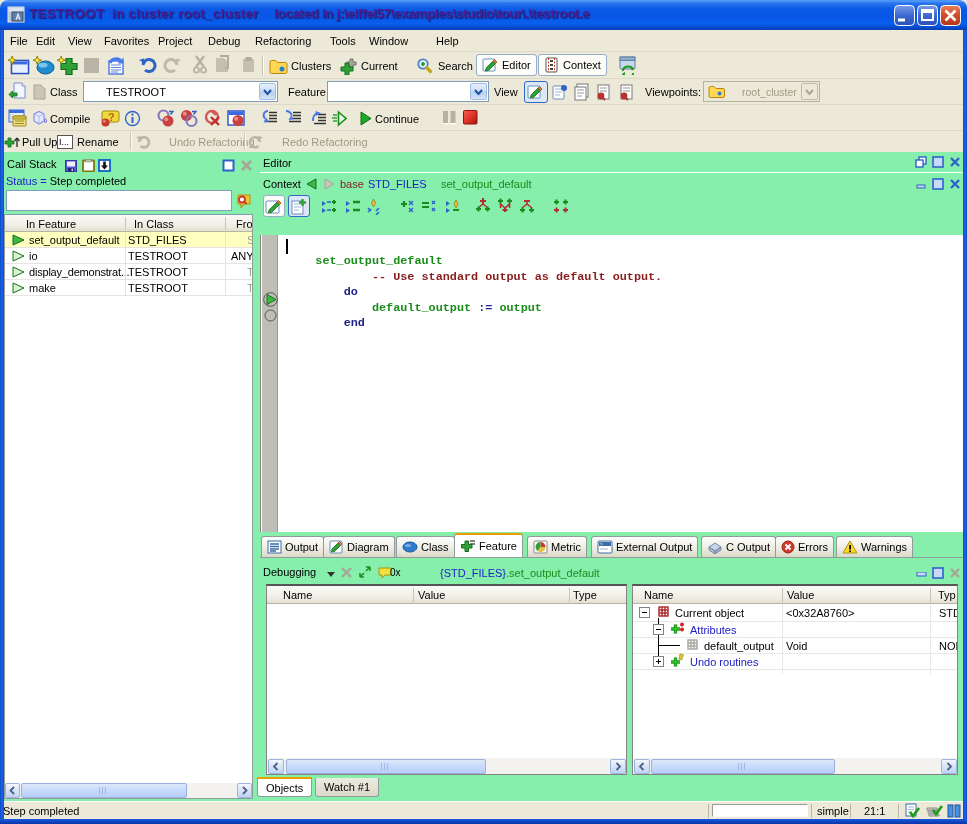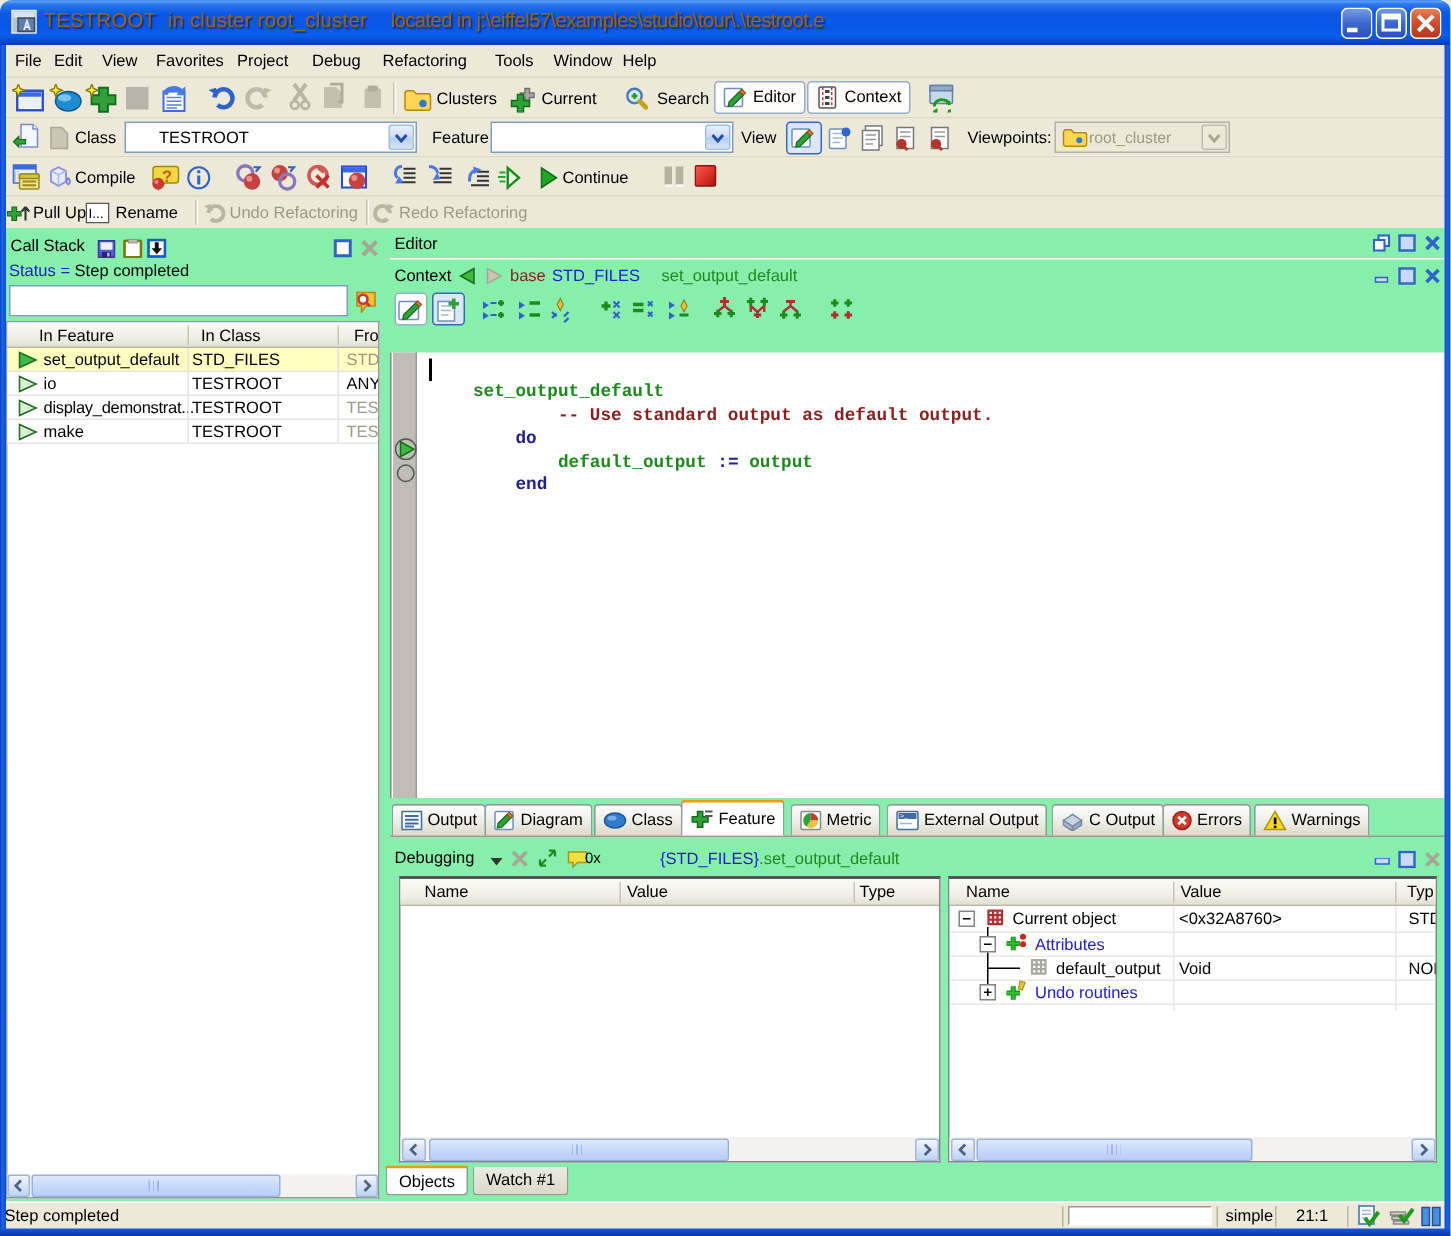--- a/index.html
+++ b/index.html
@@ -8,33 +8,33 @@
   font-family:"Liberation Sans", sans-serif; font-size:11px; color:#000; }
 .abs { position:absolute; }
 
 #frame-l { left:0; top:30px; width:4px; bottom:0; background:linear-gradient(to right,#0A45C0,#1B63E8 40%,#0B50D0); }
 #frame-r { right:0; top:30px; width:4px; bottom:0; background:linear-gradient(to left,#0A45C0,#1B63E8 40%,#0B50D0); }
 #frame-b { left:0; bottom:0; width:967px; height:5px; background:linear-gradient(to bottom,#1A5AE0,#0B3FB8 70%,#0A35A8); }
 
 #titlebar { left:0; top:0; width:967px; height:30px;
   background:linear-gradient(to bottom,#3B86F2 0%,#5AA0FA 3%,#2F78EE 9%,#0B58E6 30%,#0857E6 60%,#0A5FEE 78%,#0646C8 94%,#0A3CA8 100%);
   border-radius:8px 8px 0 0; }
-#titletext { left:29px; top:6px; color:#a16207; font-size:13.5px; font-weight:normal; white-space:pre;
+#titletext { left:29px; top:6px; color:#4c1d95; font-size:13.5px; font-weight:bold; white-space:pre;
   text-shadow:1px 1px 1px rgba(0,0,40,0.55); letter-spacing:0.2px; }
 
 #menubar { left:4px; top:30px; width:959px; height:22px; background:#ECE9D8; border-bottom:1px solid #DCD9C8;padding-left:24px;}
 #menubar span { position:absolute; top:5px; }
 
 .tbrow { left:4px; width:959px; background:#ECE9D8; }
 .sep-v { position:absolute; width:2px; border-left:1px solid #C9C5B2; border-right:1px solid #FDFCF8; }
 
 .tbtn { position:absolute; display:flex; align-items:center; gap:3px; height:22px; }
 .tbtn.bordered { border:1px solid #94AECB; border-radius:3px; background:#FDFCF8; padding:0 5px; }
 .tbtn.sel { border:1px solid #316AC5; background:#DCE7F5; }
-.gray { color:#9D9A84; }
+.gray { color:#9D9A84;margin-left:16px; }
 
 .combo { position:absolute; background:#fff; border:1px solid #7F9DB9; height:21px; }
 .combo .arrowbtn { position:absolute; right:1px; top:1px; bottom:1px; width:17px;
   background:linear-gradient(to bottom,#E7F0FC,#CBDEF6 45%,#B6CFF0 55%,#D6E4F8);
   border:1px solid #9EBEE4; border-radius:2px; }
 .combo.disabled { background:#ECE9D8; border-color:#B5B2A4; }
 .combo.disabled .arrowbtn { background:#ECE9D8; border-color:#C0BDAE; }
 
 .gridhead { position:absolute; background:linear-gradient(to bottom,#FBFAF7,#EFEDE3 70%,#E2DFD0);
   border-bottom:1px solid #B8B5A2; overflow:hidden; }
@@ -104,21 +104,21 @@
   <div id="menubar" class="abs">
     <span style="left:6px">File</span>
       <span style="left:32px">Edit</span>
       <span style="left:64px">View</span>
     <span style="left:100px">Favorites</span>
       <span style="left:154px">Project</span>
       <span style="left:204px">Debug</span>
     <span style="left:251px">Refactoring</span>
       <span style="left:326px">Tools</span>
       <span style="left:365px">Window</span>
-    <span style="left:411px">Help</span>
+    <span style="left:432px">Help</span>
   </div>
   <div class="tbrow abs" id="tb1" style="top:52px;height:27px;border-bottom:1px solid #DCD9C8">
     <svg class="abs" style="left:4px;top:4px" width="22" height="20" viewBox="0 0 22 20">
         <rect x="3.5" y="4.5" width="17" height="13" fill="#fff" stroke="#2A50C8" stroke-width="1.6"></rect>
         <rect x="4.5" y="5.5" width="15" height="3" fill="#3A6AE0"></rect>
         <path d="M5 9 h14 v7 H5 z" fill="#E8F0FC"></path>
         <path d="M4.2 0 L5.3 3 L8.4 4.2 L5.3 5.4 L4.2 8.4 L3.1 5.4 L0 4.2 L3.1 3 z" fill="#FFE93E" stroke="#8A7A00" stroke-width="0.9"></path>
       </svg>
     <svg class="abs" style="left:29px;top:4px" width="22" height="20" viewBox="0 0 22 20">
         <ellipse cx="12.5" cy="11.5" rx="8.5" ry="6.5" fill="#1E8CD0" stroke="#0A5A90"></ellipse>

